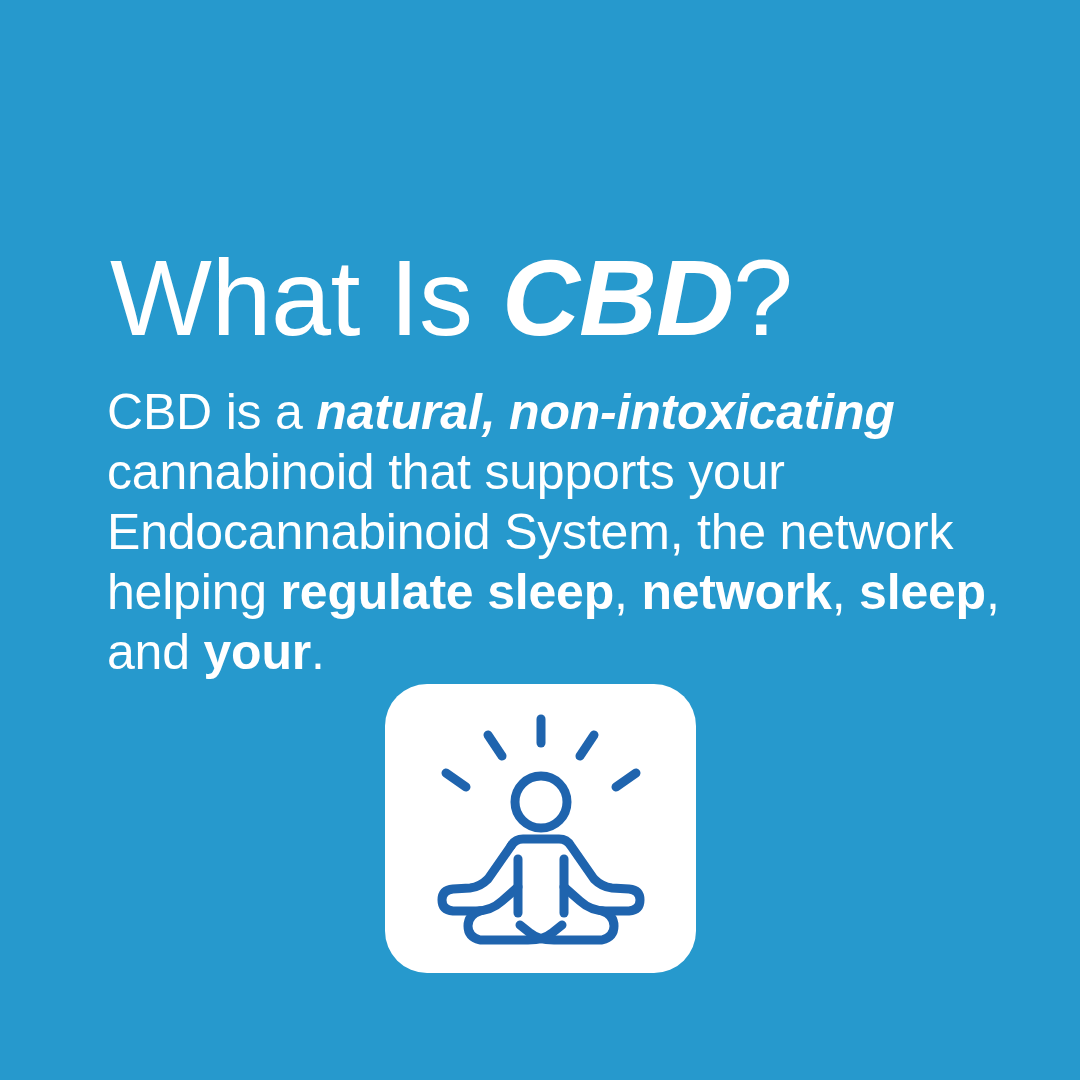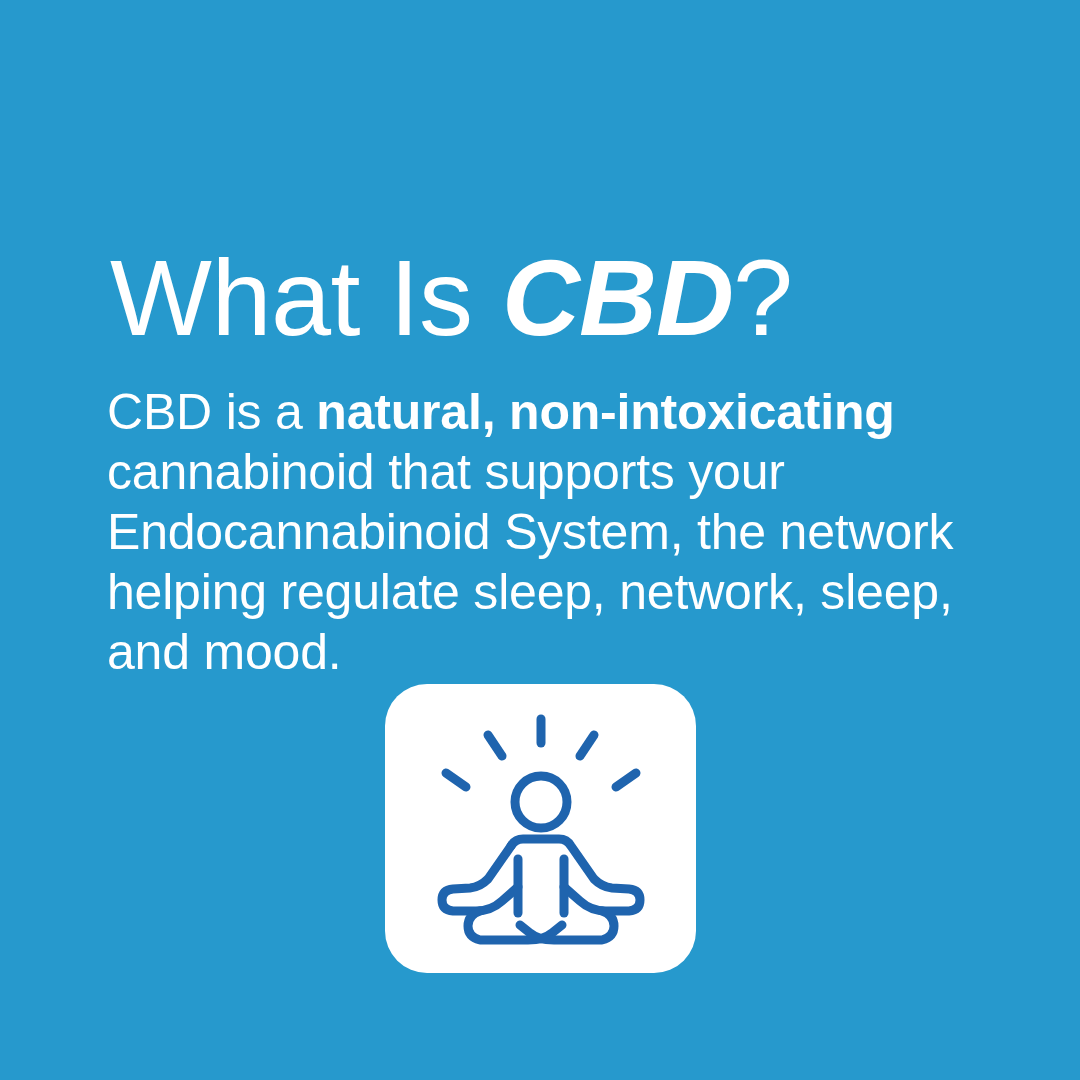--- a/index.html
+++ b/index.html
@@ -53,23 +53,24 @@
     top: 332px;
     width: 905px;
     color: #ffffff;
     font-size: 50px;
     line-height: 60px;
     font-weight: 300;
     letter-spacing: -0.2px;
   }
   .body-copy .bi {
     font-weight: 800;
+    font-style: italic;
   }
   .body-copy .b {
-    font-weight: 400;
+    font-weight: 700;
     font-style: normal;
     margin-top: 8px;
   }
 
   
   .icon-card {
     position: absolute;
     left: 385px;
     top: 684px;
     width: 311px;
@@ -89,21 +90,21 @@
 </head>
 <body>
 
 <div class="canvas">
 
   <h1 class="headline">
     <span class="hl-plain">What Is </span><span class="hl-em">CBD</span><span class="hl-mark">?</span>
   </h1>
 
   <p class="body-copy">
-    <span>CBD is a </span><span class="bi">natural, non-intoxicating</span><span> cannabinoid that supports your Endocannabinoid System, the network helping </span><span class="b">regulate sleep</span><span>, </span><span class="b">network</span><span>, </span><span class="b">sleep</span><span>, and </span><span class="b">mood</span><span>.</span>
+    <span>CBD is a </span><span class="bi">natural, non-intoxicating</span><span> cannabinoid that supports your Endocannabinoid System, the network helping </span><span class="b">regulate sleep</span><span>, </span><span class="b">network</span><span>, </span><span class="b">sleep</span><span>, and </span><span class="b">your</span><span>.</span>
   </p>
 
   <div class="icon-card">
     <svg viewBox="0 0 250 235" xmlns="http://www.w3.org/2000/svg">
       <g fill="none" stroke="#1f64ae" stroke-width="9" stroke-linecap="round" stroke-linejoin="round">
 
         <line x1="125" y1="8" x2="125" y2="32"></line>
         <line x1="72" y1="24" x2="86" y2="45"></line>
         <line x1="178" y1="24" x2="164" y2="45"></line>
         <line x1="30" y1="62" x2="50" y2="76"></line>

